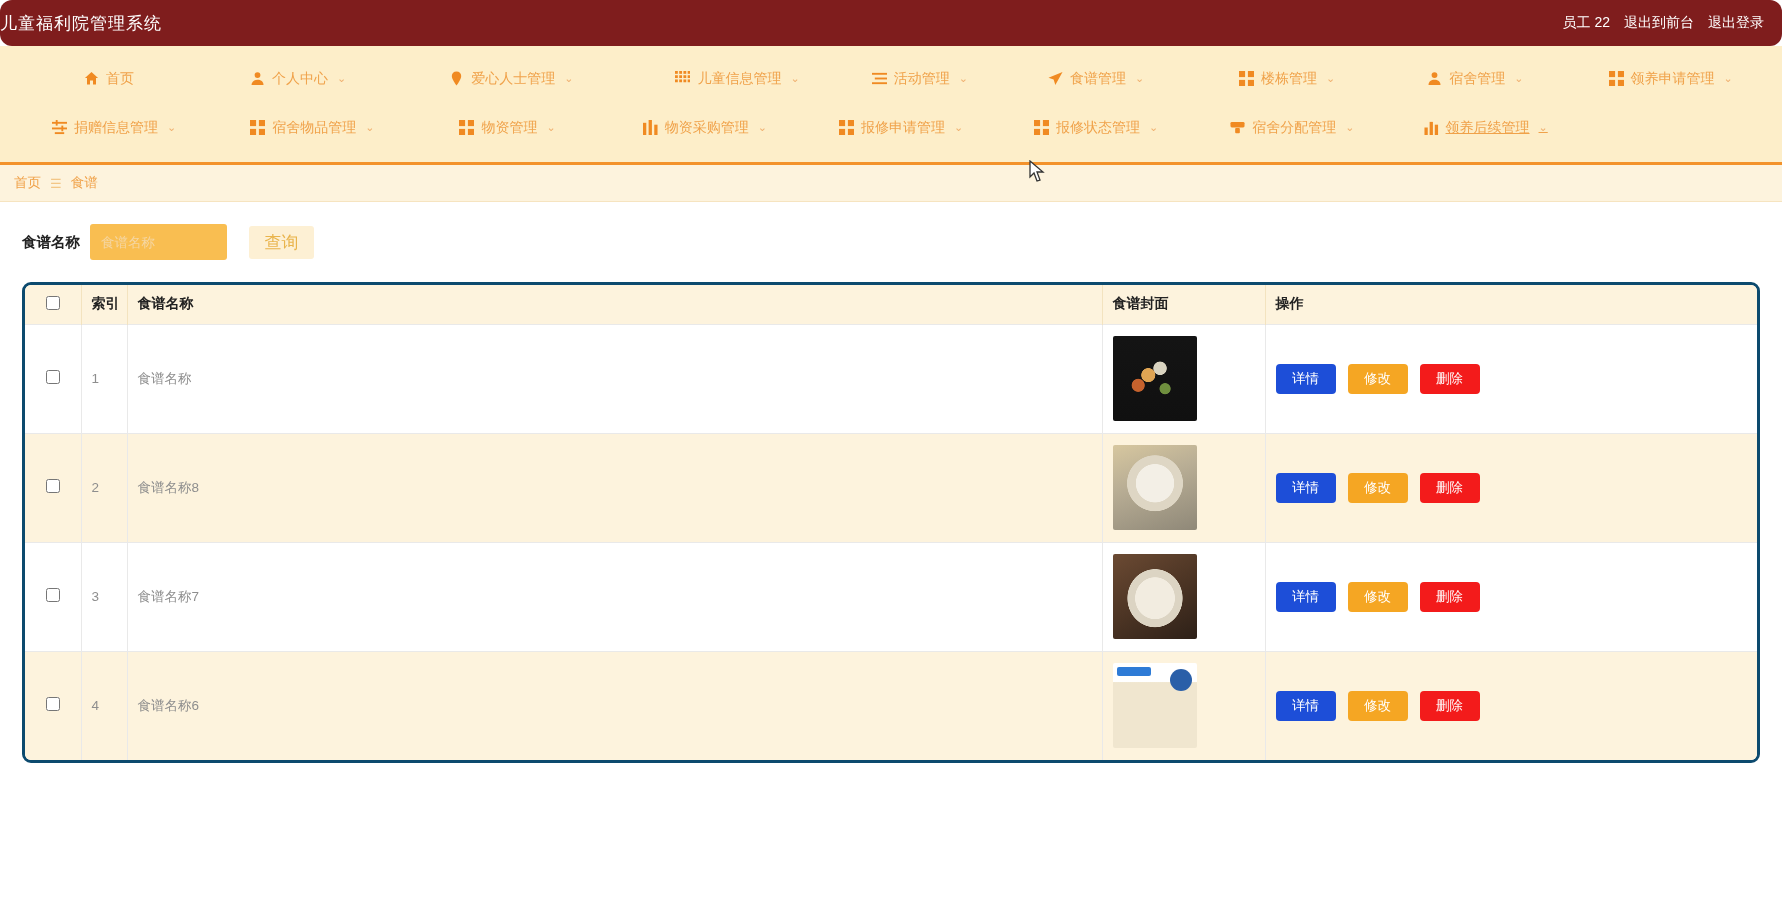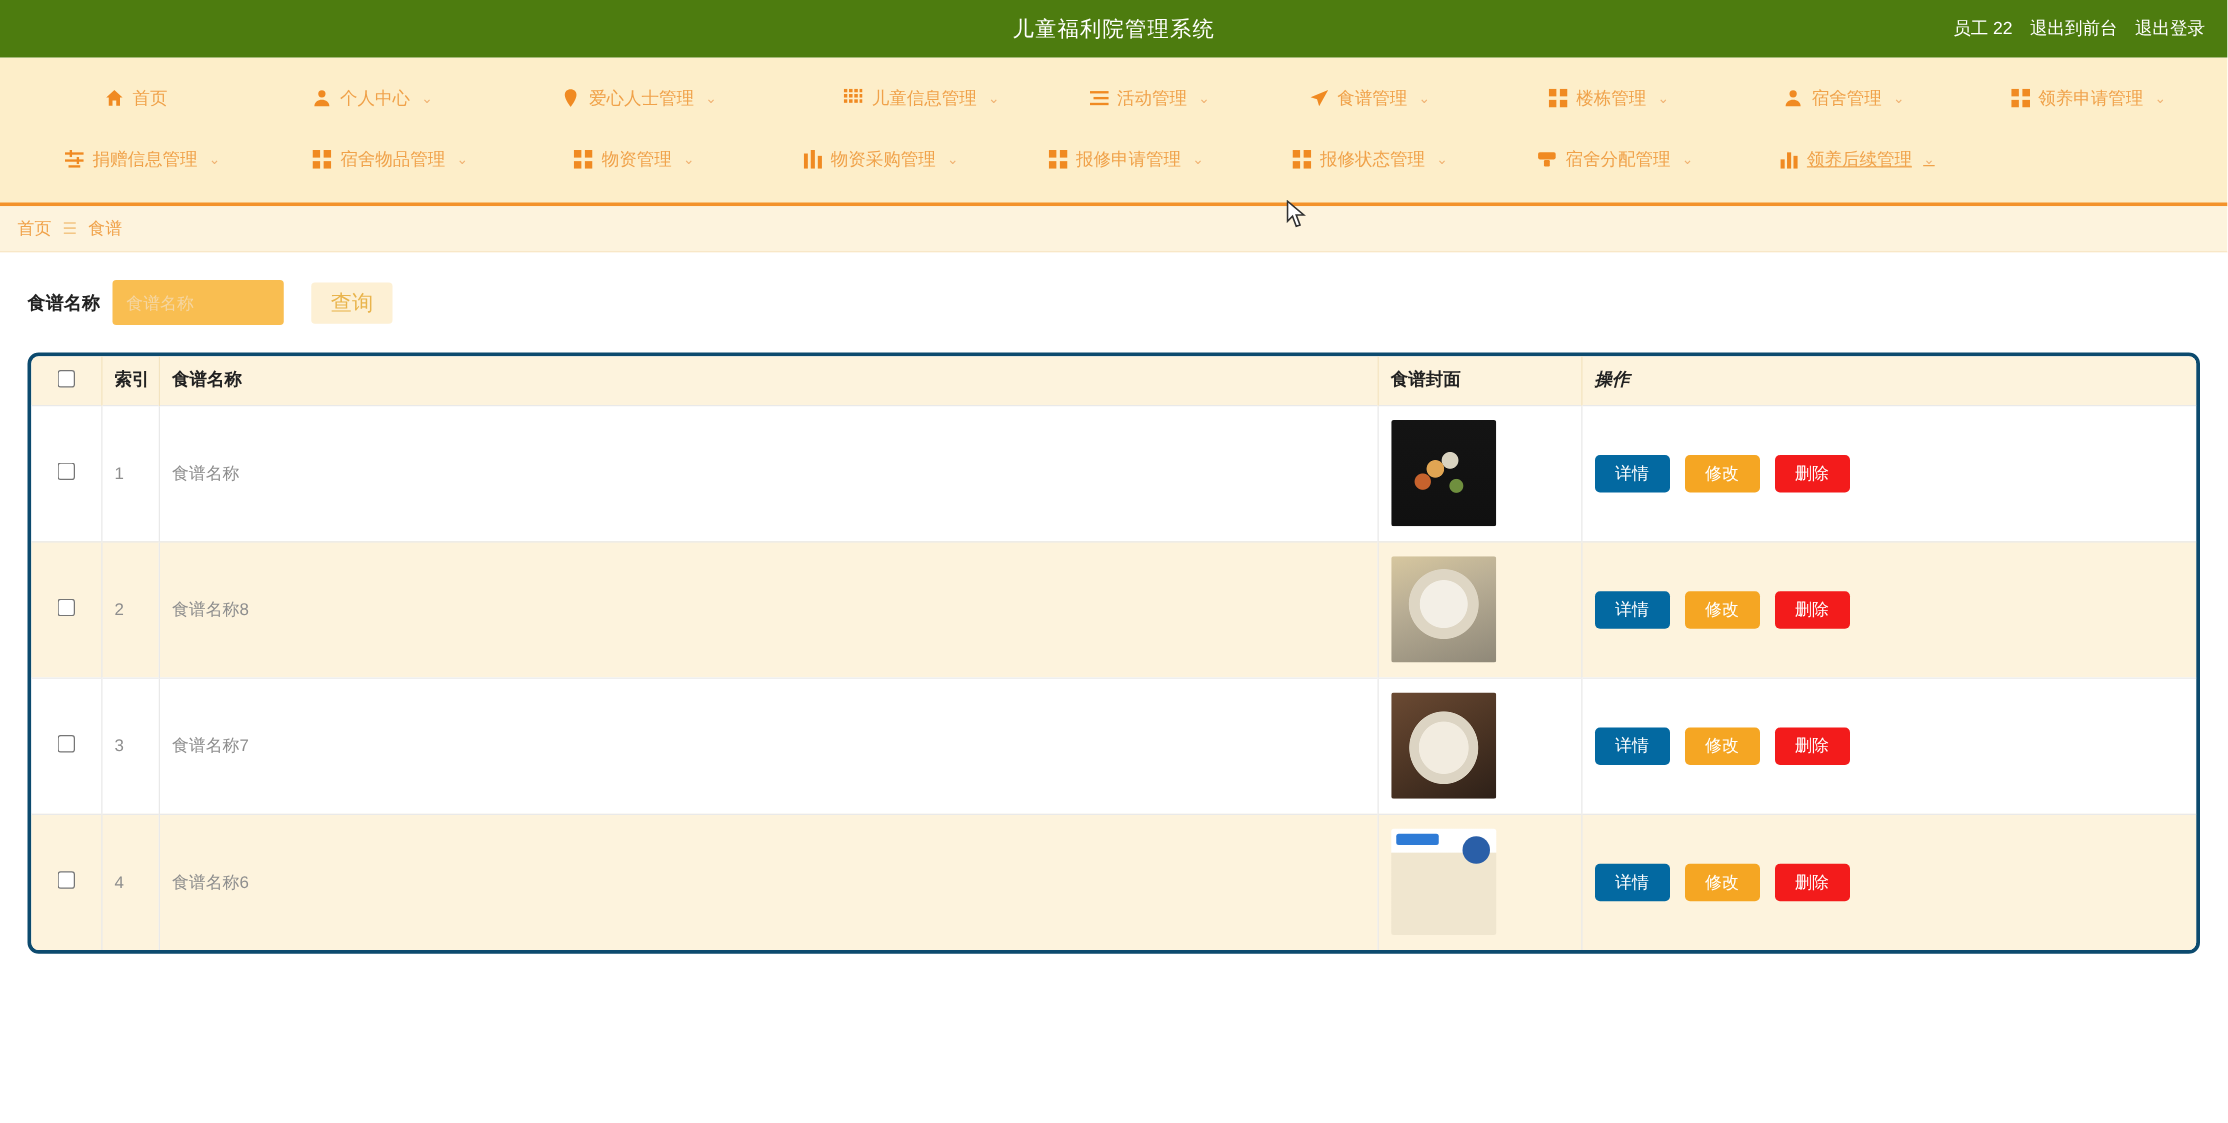--- a/index.html
+++ b/index.html
@@ -7,24 +7,24 @@
     width: 1782px; height: 898px;
     font-family: "Liberation Sans", "DejaVu Sans", sans-serif;
     background: #ffffff;
     overflow: hidden;
   }
 
   
   .topbar {
     position: relative;
     height: 46px;
-    background: #4d7c0f;
+    background: #7f1d1d;
     display: flex;
     align-items: center;
-    justify-content: center;
+    border-radius: 12px;
   }
   .topbar-title {
     color: #ffffff;
     font-size: 17px;
     letter-spacing: 1px;
   }
   .topbar-right {
     position: absolute;
     right: 18px;
     top: 50%;
@@ -194,21 +194,21 @@
   thead th {
     background: #fdf3dd;
     height: 39px;
     font-size: 14px;
     color: #222;
     text-align: left;
     font-weight: bold;
     border-right: 1px solid #f3e3bf;
     padding-left: 10px;
   }
-  thead th:last-child { border-right: none; font-style: italic; }
+  thead th:last-child { border-right: none; }
   .col-check { width: 56px; text-align: center; padding-left: 0; }
   .col-index { width: 46px; }
   .col-name  { width: auto; }
   .col-cover { width: 163px; }
   .col-ops   { width: 492px; }
 
   tbody td {
     border-right: 1px solid #e9e9e9;
     border-top: 1px solid #e9e9e9;
     font-size: 13.5px;
@@ -270,21 +270,21 @@
   .op-btn {
     border: none;
     border-radius: 4px;
     color: #fff;
     font-size: 13.5px;
     font-family: inherit;
     cursor: pointer;
     height: 30px;
     width: 60px;
   }
-  .op-detail { background: #0369a1; }
+  .op-detail { background: #1d4ed8; }
   .op-edit   { background: #f5a623; }
   .op-delete { background: #f31b1b; }
 </style>
 </head>
 <body>
 
 <div class="topbar">
   <div class="topbar-title">儿童福利院管理系统</div>
   <div class="topbar-right">
     <span>员工 22</span>

